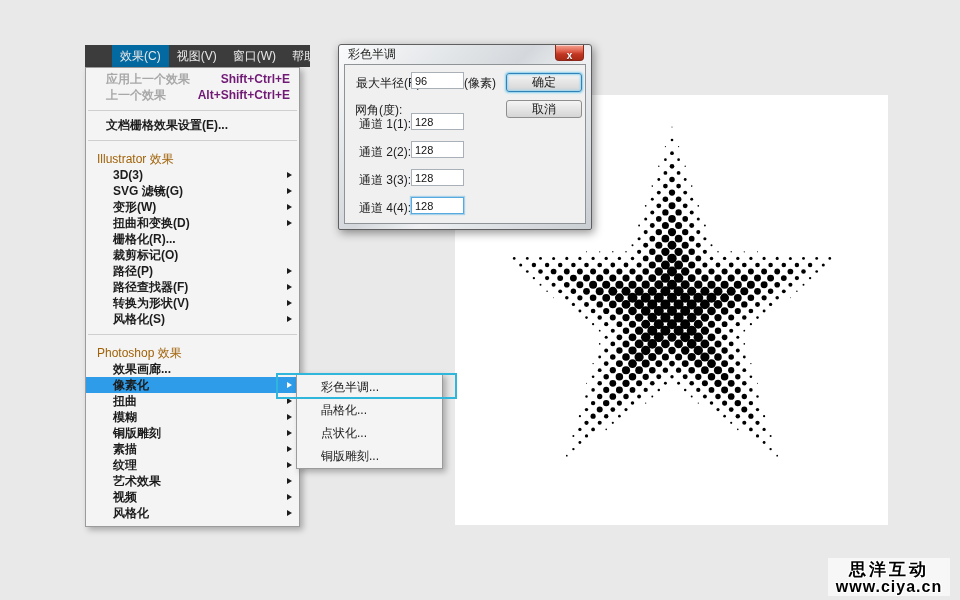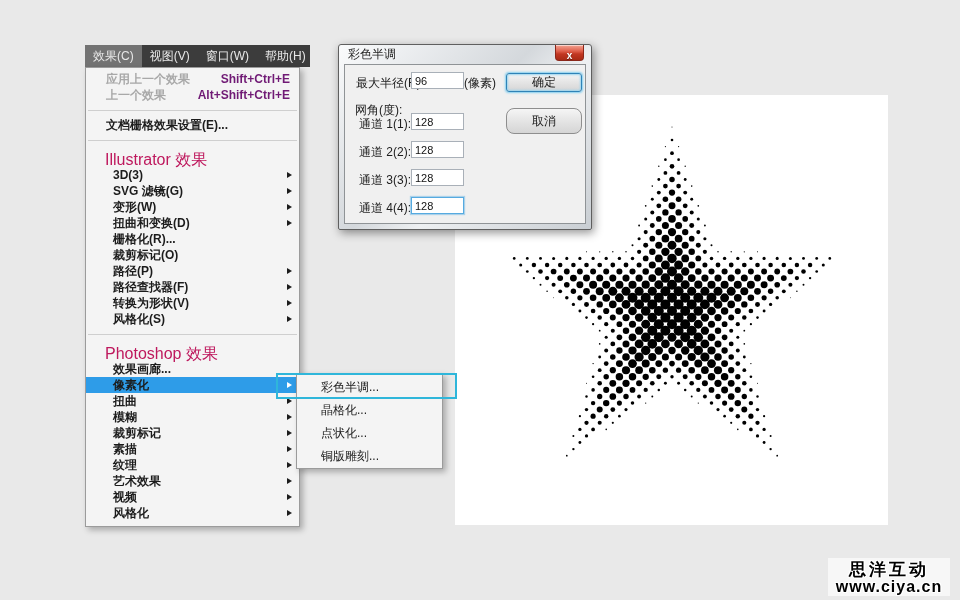--- a/index.html
+++ b/index.html
@@ -9,33 +9,33 @@
   html,body{margin:0;padding:0;}
   body{width:960px;height:600px;overflow:hidden;
        font-family:"Liberation Sans","DejaVu Sans",sans-serif;}
   .stage{position:relative;width:960px;height:600px;background:#e9e9e9;overflow:hidden;}
 
   
   .menubar{position:absolute;left:85px;top:45px;width:225px;height:22px;
            background:#3c3c3c;color:#e8e8e8;font-size:12px;
            display:flex;align-items:stretch;overflow:hidden;white-space:nowrap;z-index:4;}
   .mb-item{padding:0 8px;line-height:22px;cursor:default;}
-  .mb-item.active{background:#737373;}
+  .mb-item.active{background:#0369a1;margin-left:27px;}
 
   
   .menu-panel{position:absolute;left:85px;top:67px;width:215px;height:460px;
               background:#f4f4f4;border:1px solid #9b9b9b;box-sizing:border-box;
               box-shadow:3px 3px 6px rgba(0,0,0,.28);padding-top:3px;z-index:5;}
   .mrow{position:relative;height:16px;line-height:16px;font-size:12px;
         color:#1c1c1c;padding-left:27px;white-space:nowrap;cursor:default;font-weight:bold;}
   .mrow.noind{padding-left:20px;}
   .mrow.hl{background:var(--hl);}
   .mrow.dis .mlbl{color:#a8a8a8;}
   .msc{position:absolute;right:9px;color:#701a75;}
-  .mhdr{height:20px;line-height:25px;padding-left:19px;font-size:16px;color:#be185d;white-space:nowrap;}
+  .mhdr{height:20px;line-height:25px;padding-left:11px;font-size:12px;color:#a16207;white-space:nowrap;}
   .sep{position:relative;height:14px;}
   .sep::after{content:'';position:absolute;left:2px;right:2px;top:7px;border-top:1px solid #cfcfcf;}
   .arr{position:absolute;right:7px;top:4.5px;width:0;height:0;
        border-top:3.5px solid transparent;border-bottom:3.5px solid transparent;
        border-left:5px solid #1c1c1c;}
   .mrow.hl .arr{border-left-color:#ffffff;}
 
   
   .submenu{position:absolute;left:296px;top:373px;width:147px;height:96px;
            background:#f4f4f4;border:1px solid #9b9b9b;box-sizing:border-box;
@@ -593,21 +593,21 @@
       <div class="mrow"><span class="mlbl">路径(P)</span><span class="arr"></span></div>
       <div class="mrow"><span class="mlbl">路径查找器(F)</span><span class="arr"></span></div>
       <div class="mrow"><span class="mlbl">转换为形状(V)</span><span class="arr"></span></div>
       <div class="mrow"><span class="mlbl">风格化(S)</span><span class="arr"></span></div>
       <div class="sep"></div>
       <div class="mhdr">Photoshop 效果</div>
       <div class="mrow"><span class="mlbl">效果画廊...</span></div>
       <div class="mrow hl"><span class="mlbl">像素化</span><span class="arr"></span></div>
       <div class="mrow"><span class="mlbl">扭曲</span><span class="arr"></span></div>
       <div class="mrow"><span class="mlbl">模糊</span><span class="arr"></span></div>
-      <div class="mrow"><span class="mlbl">裁剪标记</span><span class="arr"></span></div>
+      <div class="mrow"><span class="mlbl">铜版雕刻</span><span class="arr"></span></div>
       <div class="mrow"><span class="mlbl">素描</span><span class="arr"></span></div>
       <div class="mrow"><span class="mlbl">纹理</span><span class="arr"></span></div>
       <div class="mrow"><span class="mlbl">艺术效果</span><span class="arr"></span></div>
       <div class="mrow"><span class="mlbl">视频</span><span class="arr"></span></div>
       <div class="mrow"><span class="mlbl">风格化</span><span class="arr"></span></div>
     </div>
 
   <div class="submenu" id="submenu">
       <div class="srow">彩色半调...</div>
       <div class="srow">晶格化...</div>
@@ -622,21 +622,21 @@
       <span class="dlg-title">彩色半调</span>
       <div class="close-btn">
         <span class="close-glyph">x</span>
       </div>
     </div>
     <div class="dlg-content">
       <span class="dlg-label" style="left:11px;top:10px;">最大半径(R):</span>
       <input class="inp" style="left: 66px; top: 7px;" type="text" value="96">
       <span class="dlg-label" style="left:119px;top:10px;">(像素)</span>
       <button class="dlg-btn default" style="left:161px;top:8px;">确定</button>
-      <button class="dlg-btn" style="left:161px;top:43px;height:26px;border-radius:8px;">取消</button>
+      <button class="dlg-btn" style="left:161px;top:35px;height:18px;">取消</button>
       <span class="dlg-label" style="left:2px;top:37px;margin-left:8px;">网角(度):</span>
       <div id="channel-rows">
           <span class="dlg-label" style="left: 14px; top: 51px;">通道 1(1):</span>
           <input type="text" class="inp" value="128" style="left: 66px; top: 48px;">
           <span class="dlg-label" style="left: 14px; top: 79px;">通道 2(2):</span>
           <input type="text" class="inp" value="128" style="left: 66px; top: 76px;">
           <span class="dlg-label" style="left: 14px; top: 107px;">通道 3(3):</span>
           <input type="text" class="inp" value="128" style="left: 66px; top: 104px;">
           <span class="dlg-label" style="left: 14px; top: 135px;">通道 4(4):</span>
           <input type="text" class="inp focused" value="128" style="left: 66px; top: 132px;">

